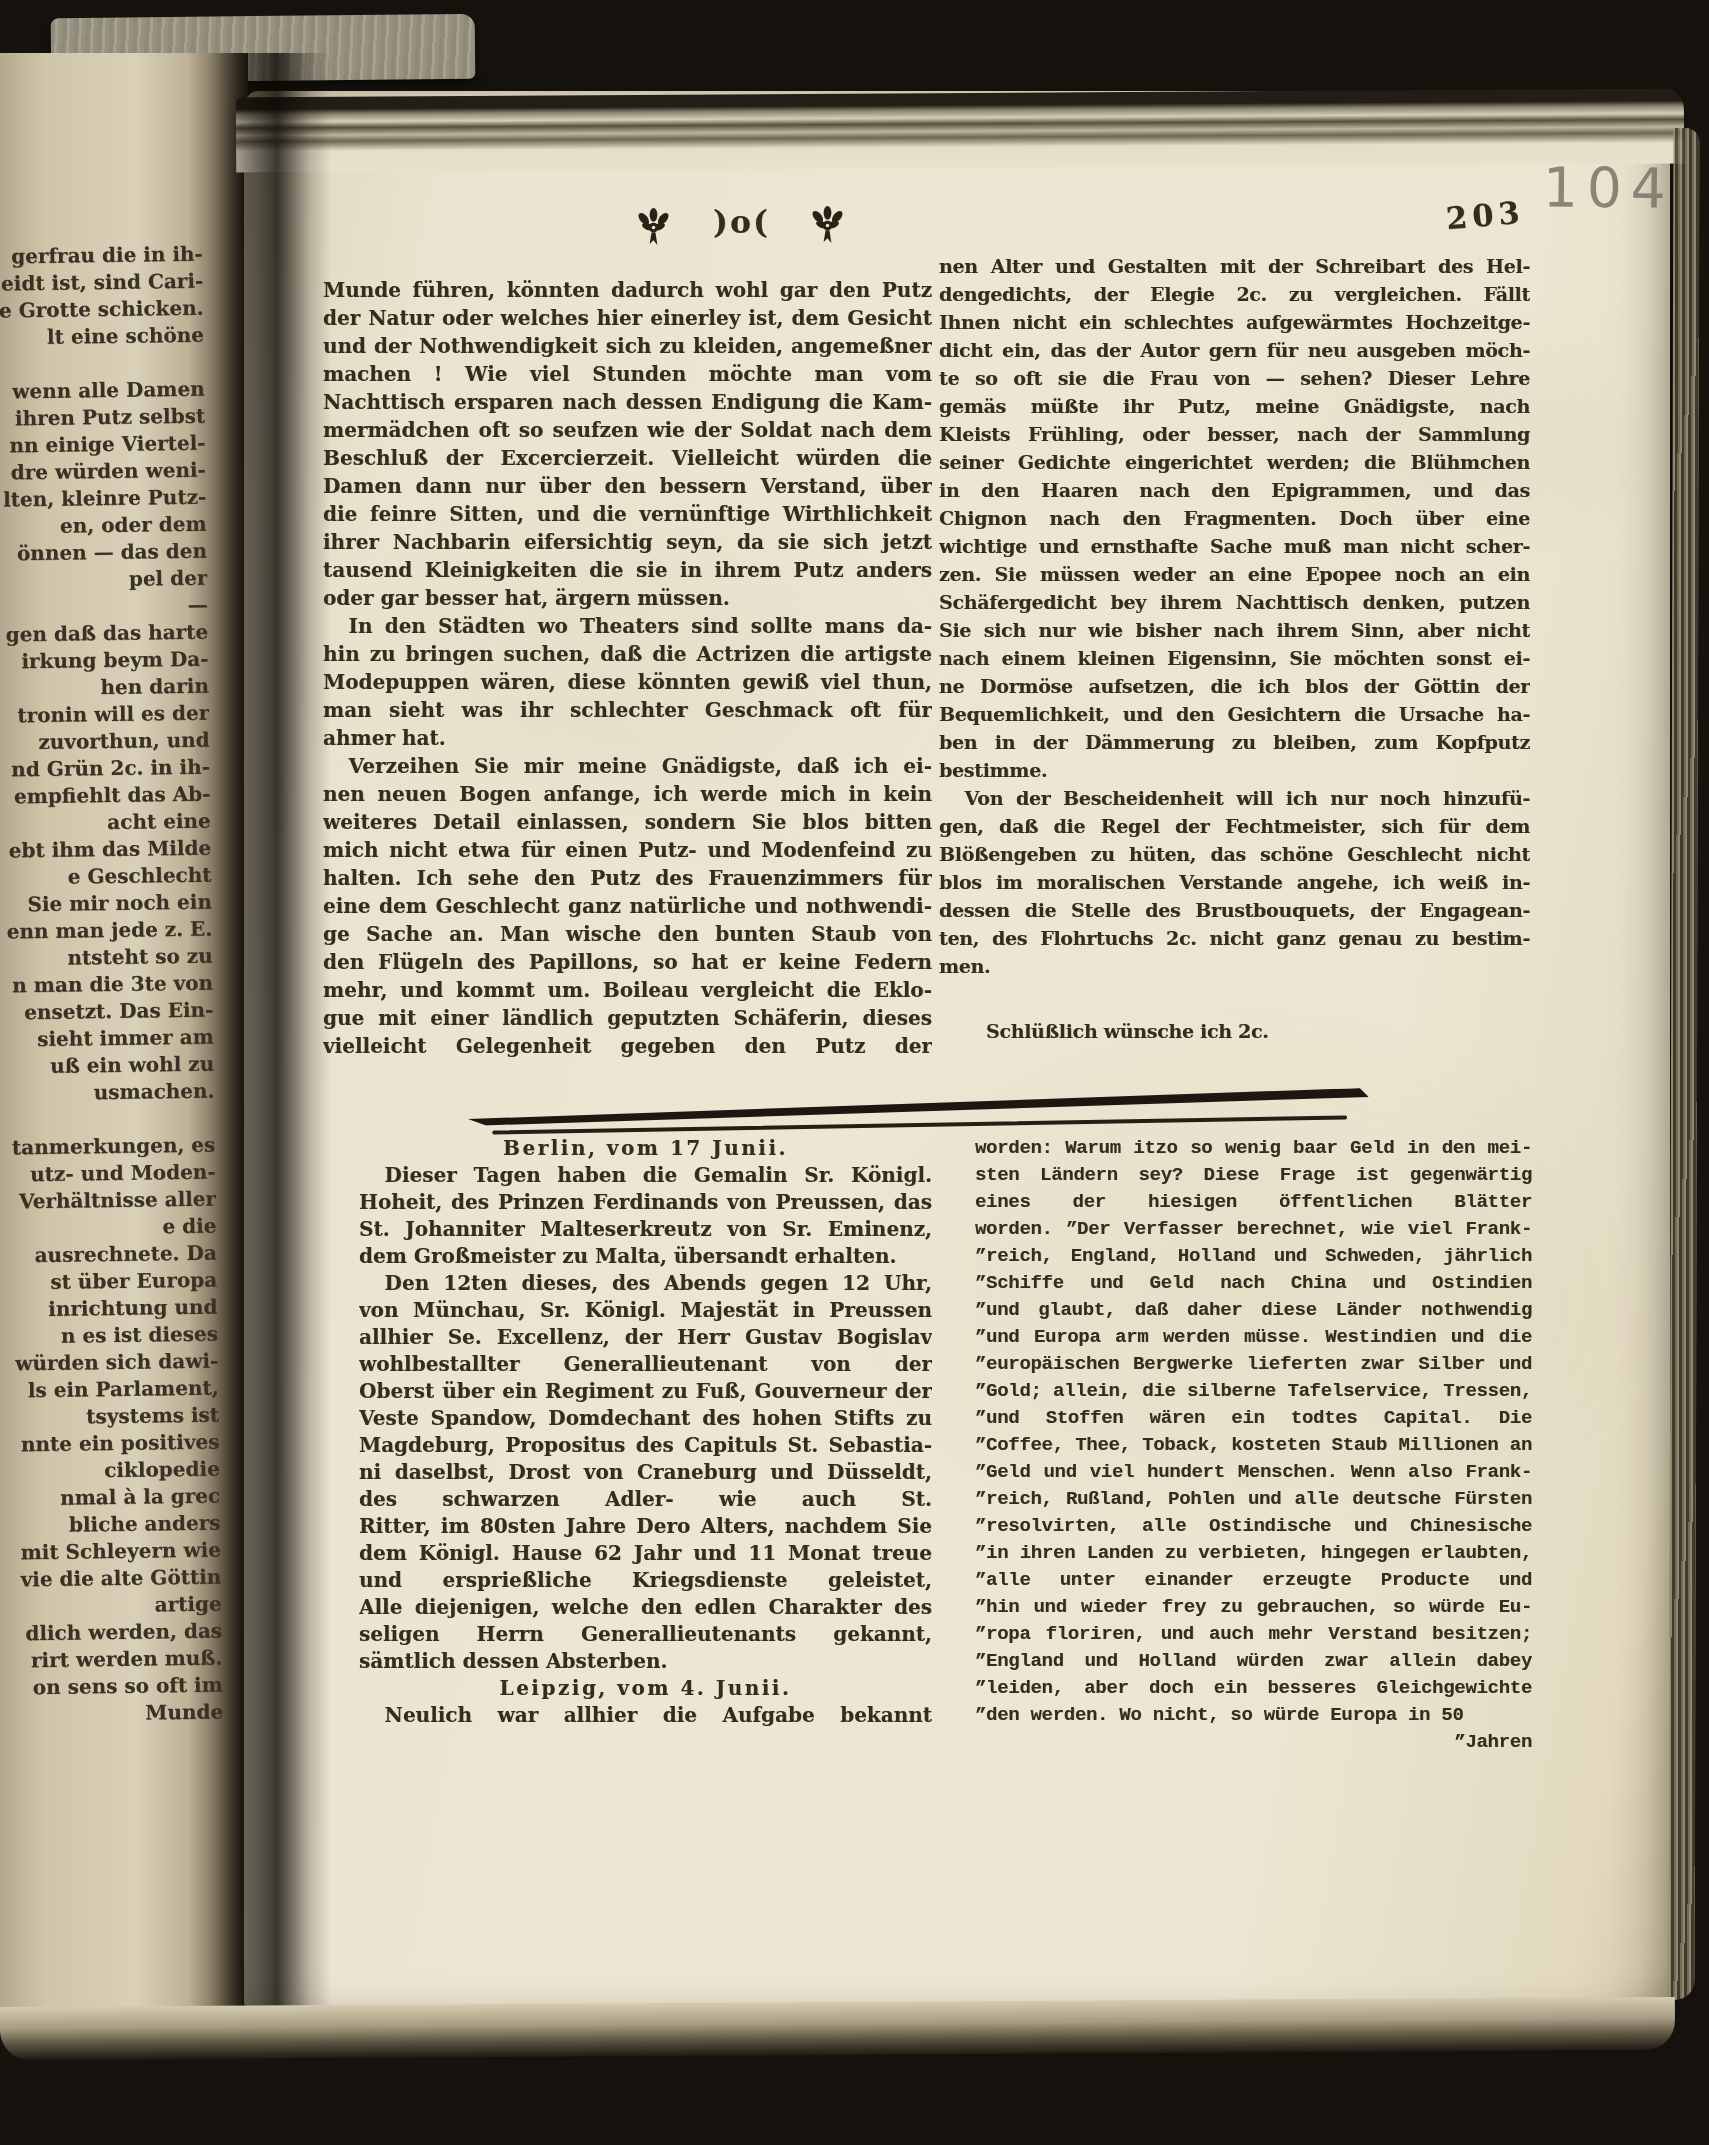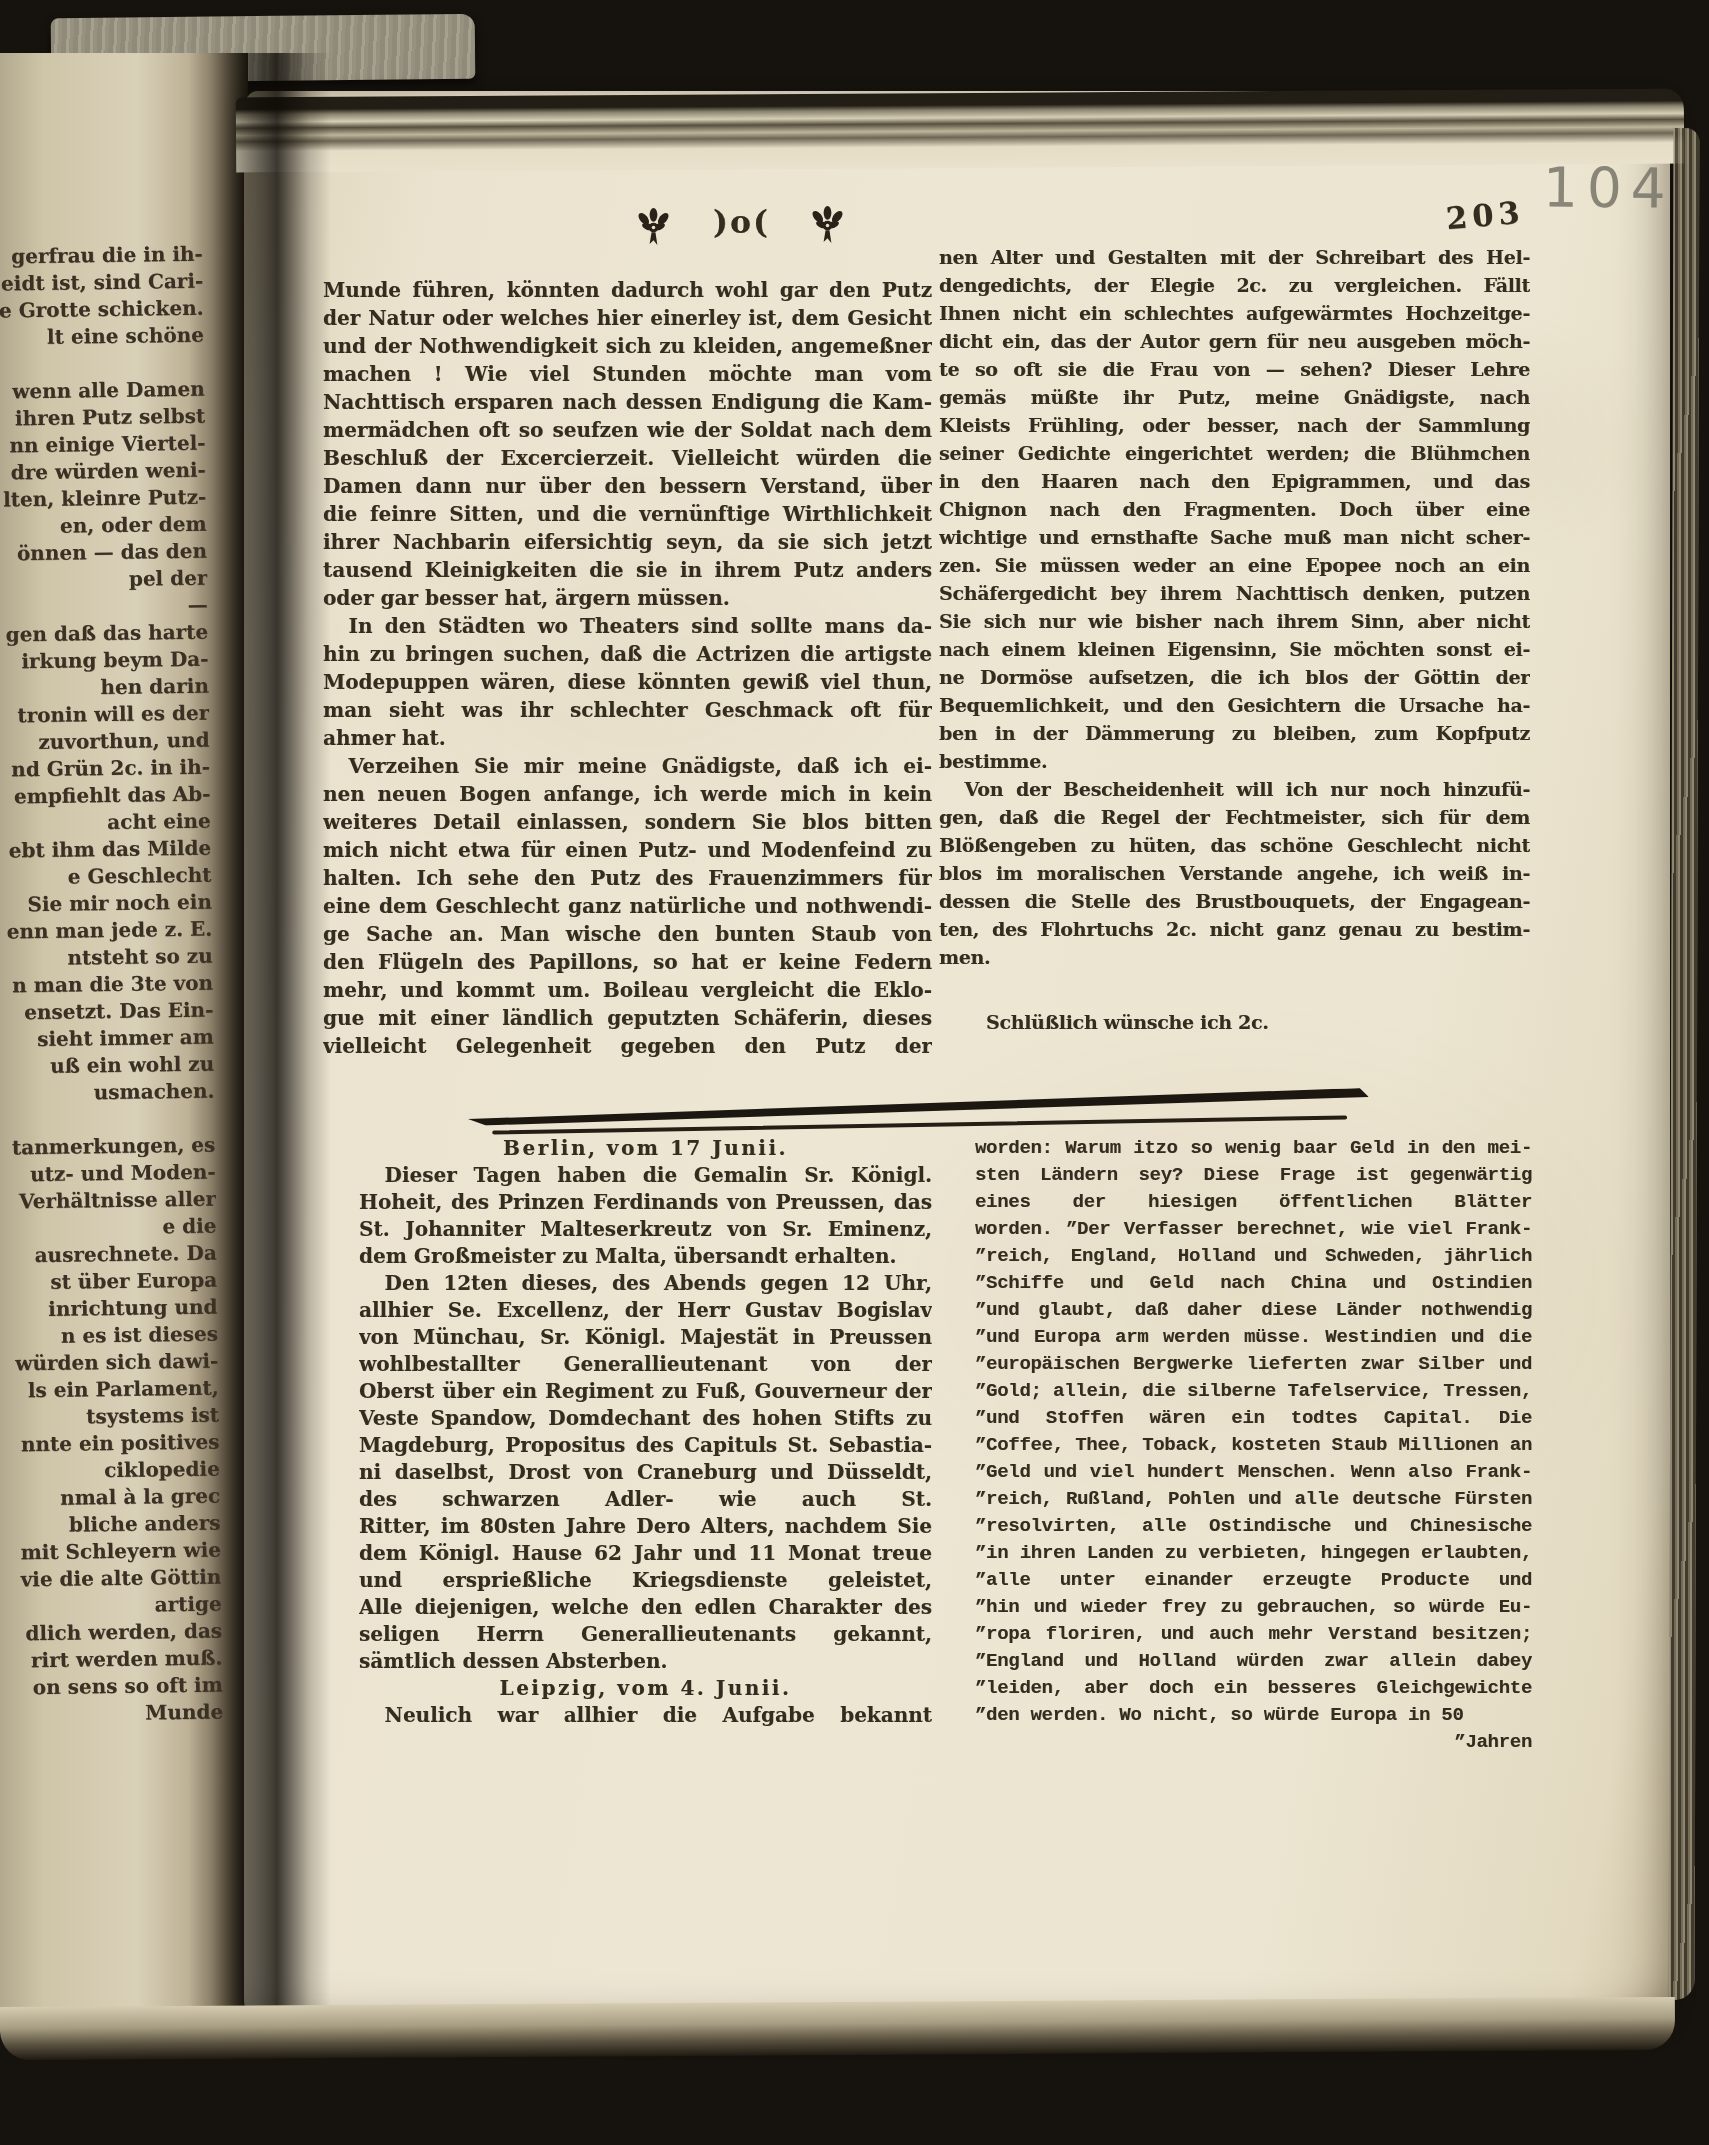--- a/index.html
+++ b/index.html
@@ -201,21 +201,21 @@
         <div class="line">mich nicht etwa für einen Putz- und Modenfeind zu</div>
         <div class="line">halten.  Ich sehe den Putz des Frauenzimmers für</div>
         <div class="line">eine dem Geschlecht ganz natürliche und nothwendi-</div>
         <div class="line">ge Sache an.   Man wische den bunten Staub von</div>
         <div class="line">den Flügeln des Papillons, so hat er keine Federn</div>
         <div class="line">mehr, und kommt um.   Boileau vergleicht die Eklo-</div>
         <div class="line">gue mit einer ländlich geputzten Schäferin, dieses hat</div>
         <div class="line">vielleicht Gelegenheit gegeben den Putz der verschied-</div>
       </div>
     </div>
-  <div class="textcol coltop col2 ink" style="left:939px;top:243px;width:591px;">
+  <div class="textcol coltop col2 ink" style="left:939px;top:252px;width:591px;">
       <div class="block cont">
         <div class="line first">nen Alter und Gestalten mit der Schreibart des Hel-</div>
         <div class="line">dengedichts, der Elegie 2c. zu vergleichen.    Fällt</div>
         <div class="line">Ihnen nicht ein schlechtes aufgewärmtes Hochzeitge-</div>
         <div class="line">dicht ein, das der Autor gern für neu ausgeben möch-</div>
         <div class="line">te so oft sie die Frau von  —  sehen?   Dieser Lehre</div>
         <div class="line">gemäs müßte ihr Putz,  meine Gnädigste,  nach</div>
         <div class="line">Kleists Frühling, oder besser, nach der Sammlung</div>
         <div class="line">seiner Gedichte eingerichtet werden;  die Blühmchen</div>
         <div class="line">in den Haaren nach den Epigrammen,  und das</div>
@@ -254,22 +254,22 @@
         <div class="line first">Berlin, vom 17 Junii.</div>
       </div>
       <div class="block para">
         <div class="line first">Dieser Tagen haben die Gemalin Sr. Königl.</div>
         <div class="line">Hoheit, des Prinzen Ferdinands von Preussen, das</div>
         <div class="line">St. Johanniter Malteserkreutz von Sr. Eminenz,</div>
         <div class="line">dem Großmeister zu Malta, übersandt erhalten.</div>
       </div>
       <div class="block para">
         <div class="line first">Den 12ten dieses, des Abends gegen 12 Uhr, sind</div>
+        <div class="line">von Münchau, Sr. Königl. Majestät in Preussen</div>
         <div class="line">allhier Se. Excellenz, der Herr Gustav Bogislav</div>
-        <div class="line">von Münchau, Sr. Königl. Majestät in Preussen</div>
         <div class="line">wohlbestallter Generallieutenant von der Infanterie,</div>
         <div class="line">Oberst über ein Regiment zu Fuß, Gouverneur der</div>
         <div class="line">Veste Spandow, Domdechant des hohen Stifts zu</div>
         <div class="line">Magdeburg, Propositus des Capituls St. Sebastia-</div>
         <div class="line">ni daselbst, Drost von Craneburg und Düsseldt, und</div>
         <div class="line">des schwarzen Adler- wie auch St. Johanniterordens</div>
         <div class="line">Ritter, im 80sten Jahre Dero Alters, nachdem Sie</div>
         <div class="line">dem Königl. Hause 62 Jahr und 11 Monat treue</div>
         <div class="line">und ersprießliche Kriegsdienste geleistet, verstorben.</div>
         <div class="line">Alle diejenigen, welche den edlen Charakter des wohl-</div>

